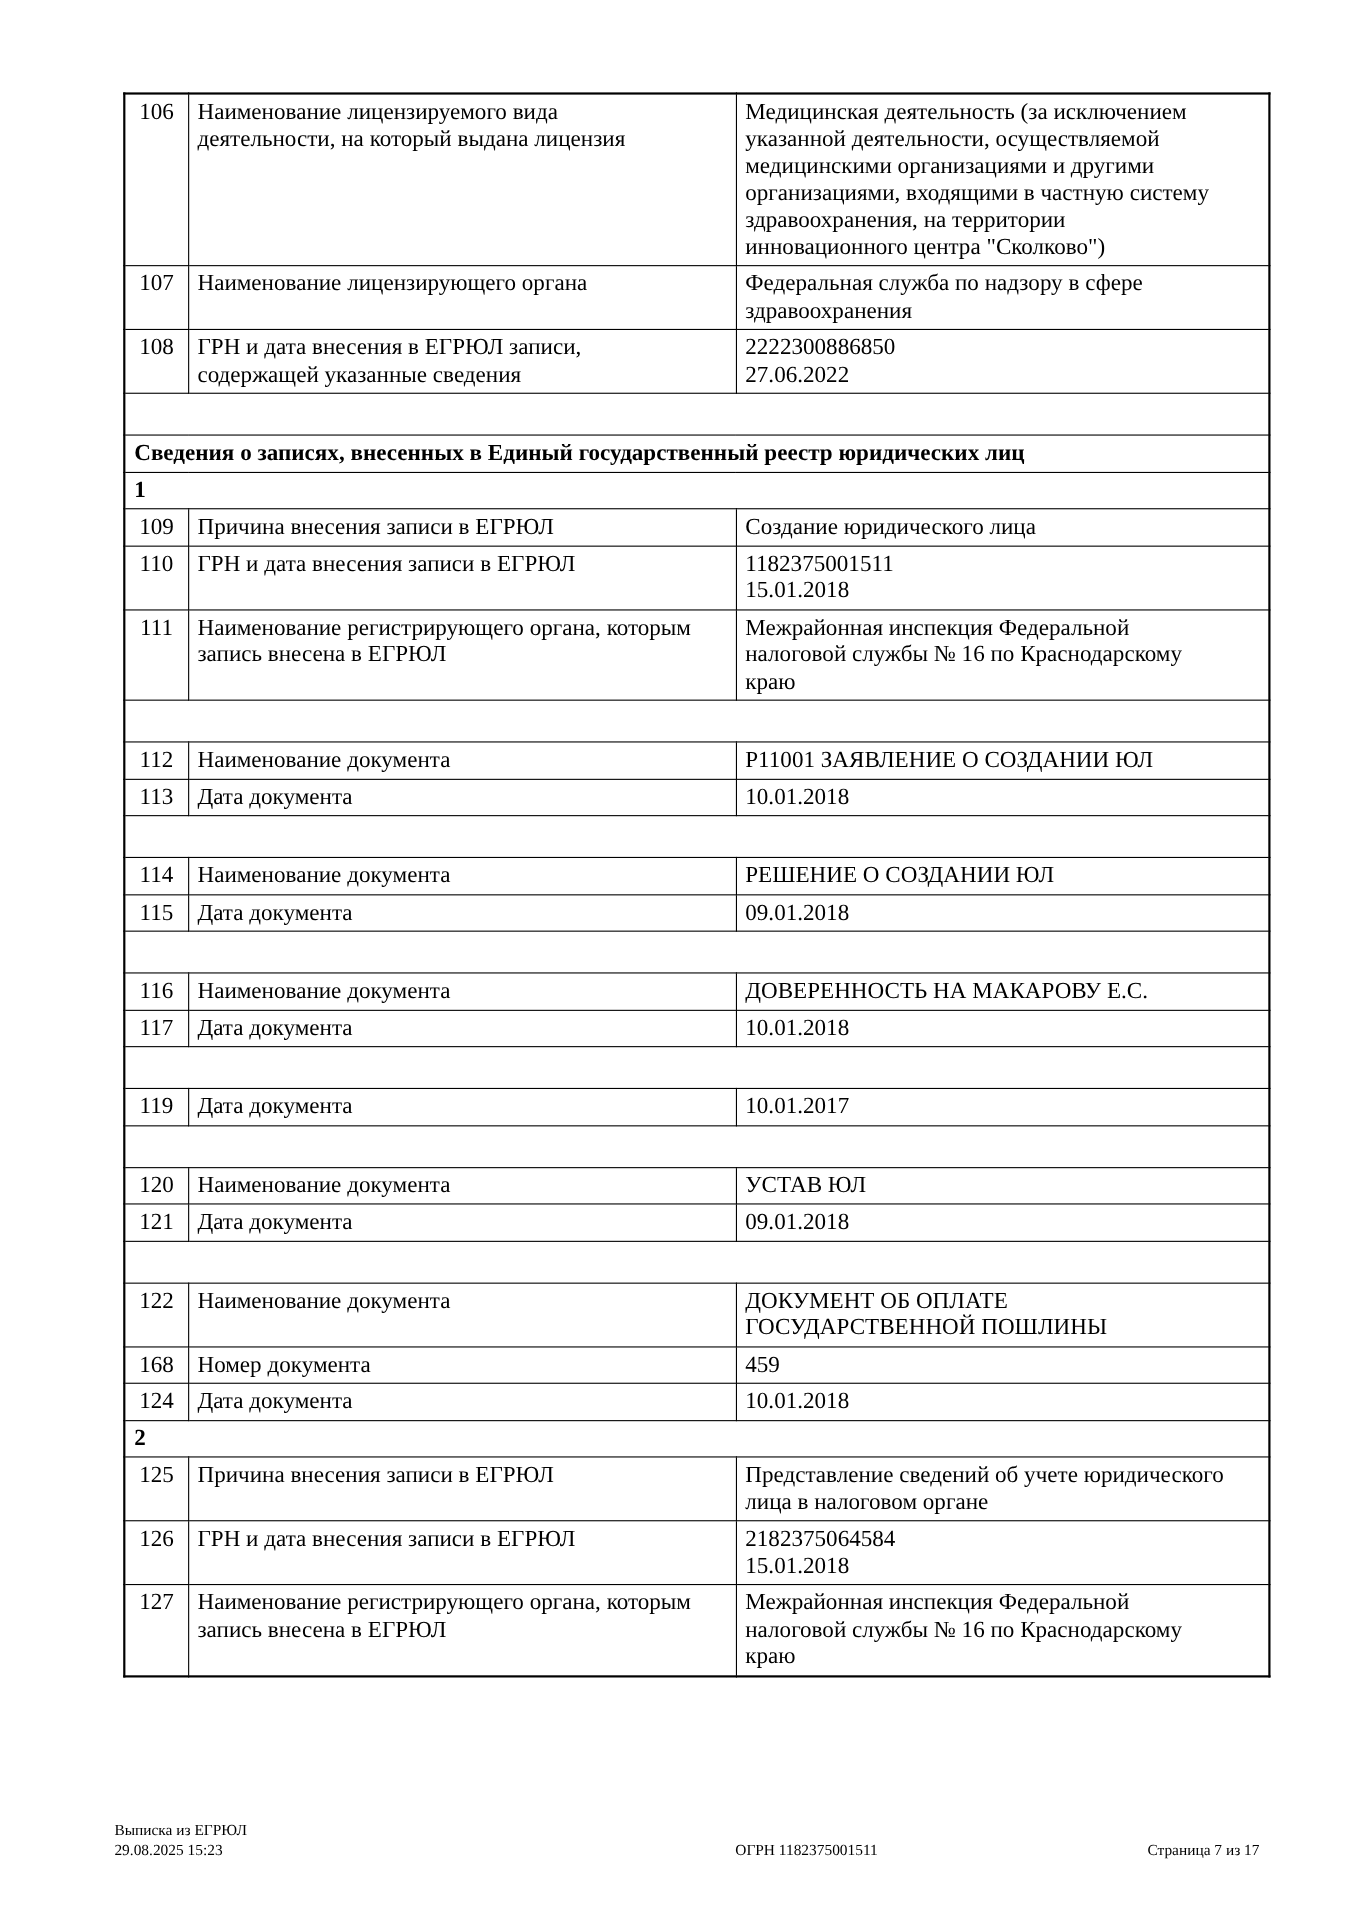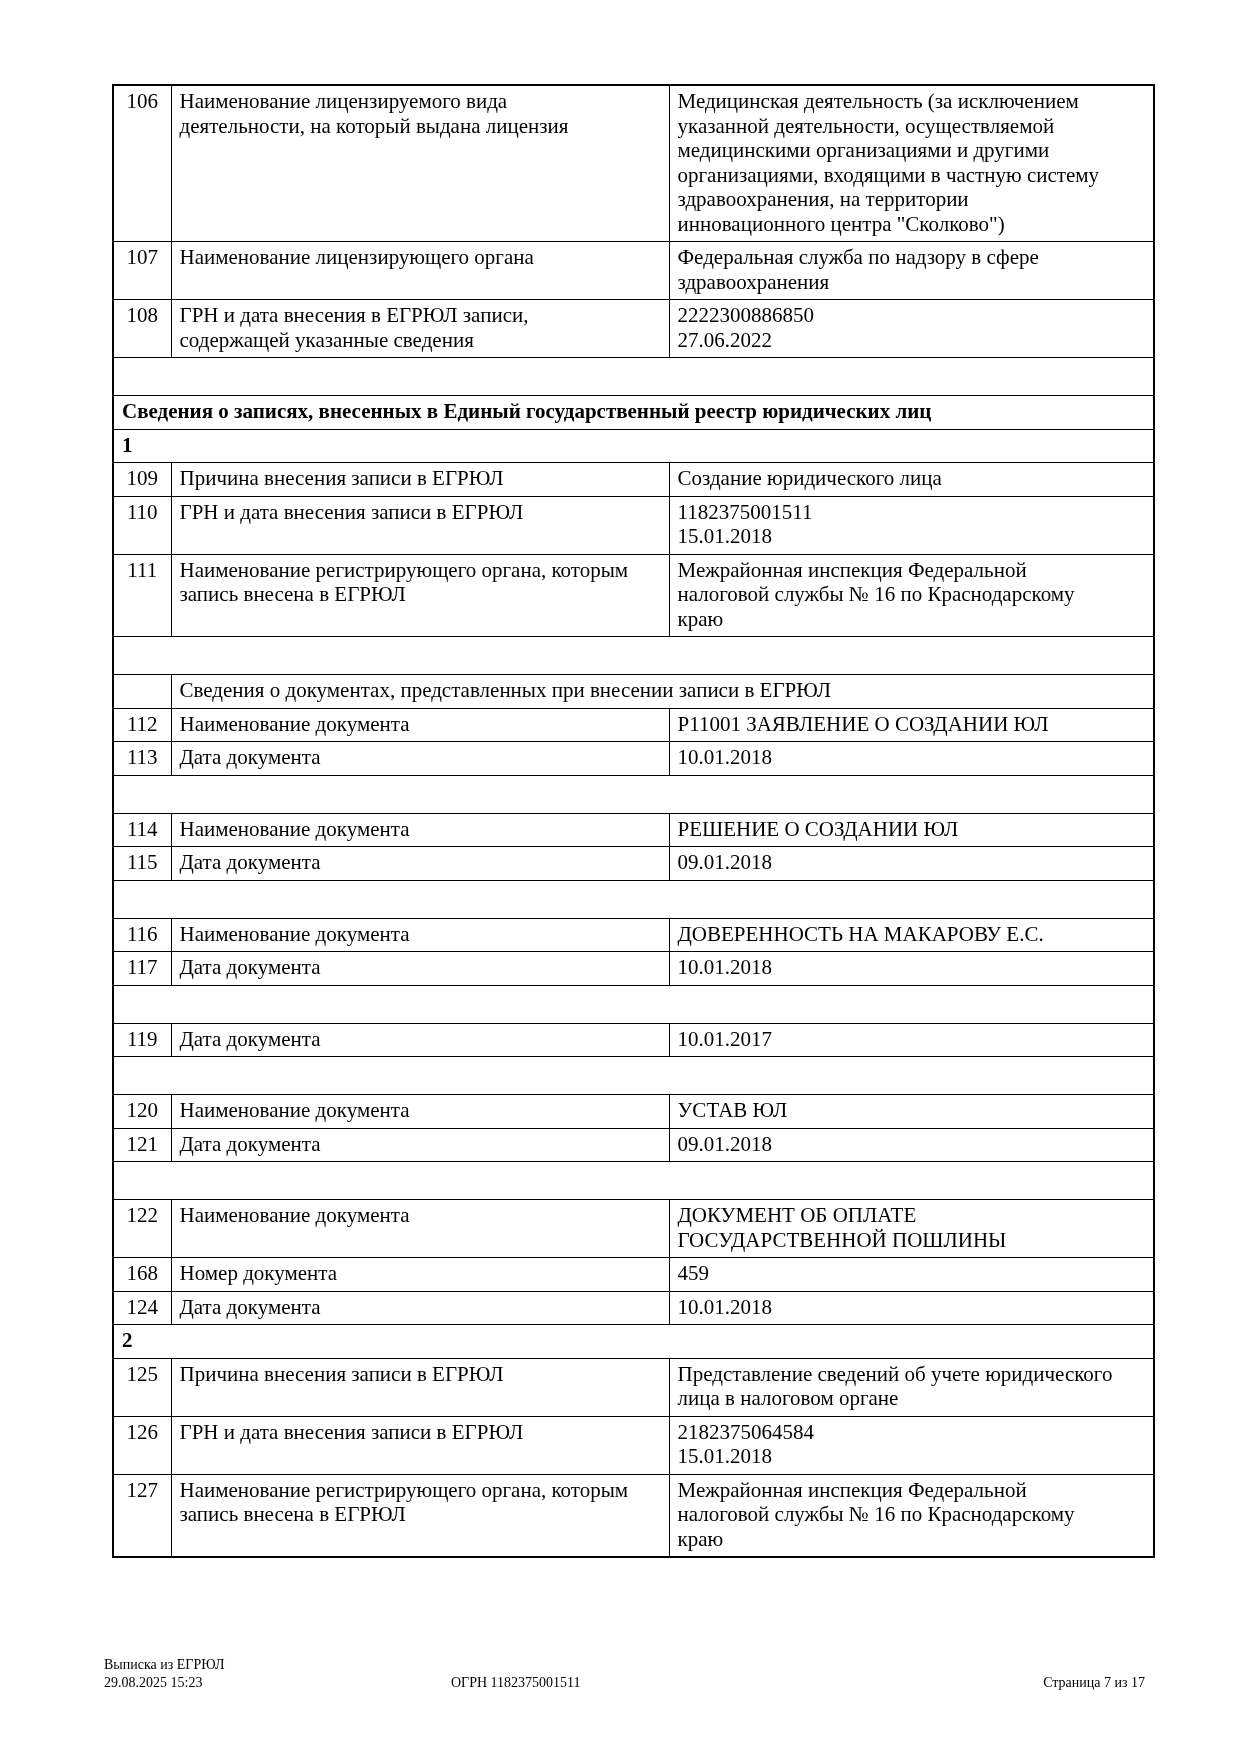--- a/index.html
+++ b/index.html
@@ -39,21 +39,21 @@
     font-weight: bold; text-align: left;
   }
   td.subhead { }
 
   .footer {
     position: absolute; left: 104px; width: 1041px; top: 1656px;
     display: flex; align-items: flex-end;
     font-size: 14px; line-height: 17.5px;
   }
   .f-left   { flex: 1 1 0; text-align: left; }
-  .f-center { flex: 1 1 0; text-align: left; }
+  .f-center { flex: 1 1 0; text-align: right; }
   .f-right  { flex: 1 1 0; text-align: right; }
 </style>
 </head>
 <body>
 
 <div class="page">
 
   <table class="doc-table">
     <colgroup>
       <col class="c-num">
@@ -97,24 +97,20 @@
           <td class="value">1182375001511
 15.01.2018</td>
         </tr>
         <tr>
           <td class="num">111</td>
           <td class="label">Наименование регистрирующего органа, которым запись внесена в ЕГРЮЛ</td>
           <td class="value">Межрайонная инспекция Федеральной налоговой службы № 16 по Краснодарскому краю</td>
         </tr>
         <tr class="spacer">
           <td colspan="3"></td>
-        </tr>
-        <tr>
-          <td class="num"></td>
-          <td colspan="2" class="subhead">Сведения о документах, представленных при внесении записи в ЕГРЮЛ</td>
         </tr>
         <tr>
           <td class="num">112</td>
           <td class="label">Наименование документа</td>
           <td class="value">Р11001 ЗАЯВЛЕНИЕ О СОЗДАНИИ ЮЛ</td>
         </tr>
         <tr>
           <td class="num">113</td>
           <td class="label">Дата документа</td>
           <td class="value">10.01.2018</td>

